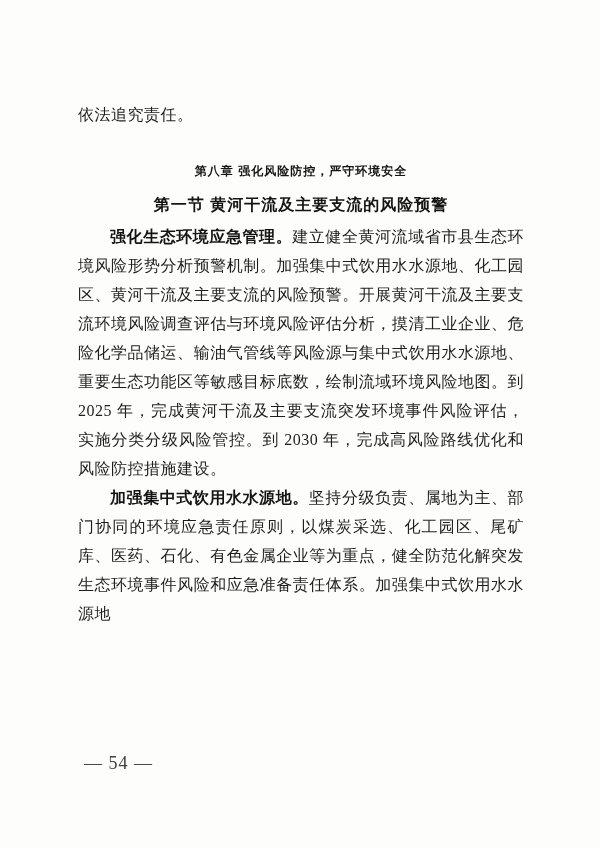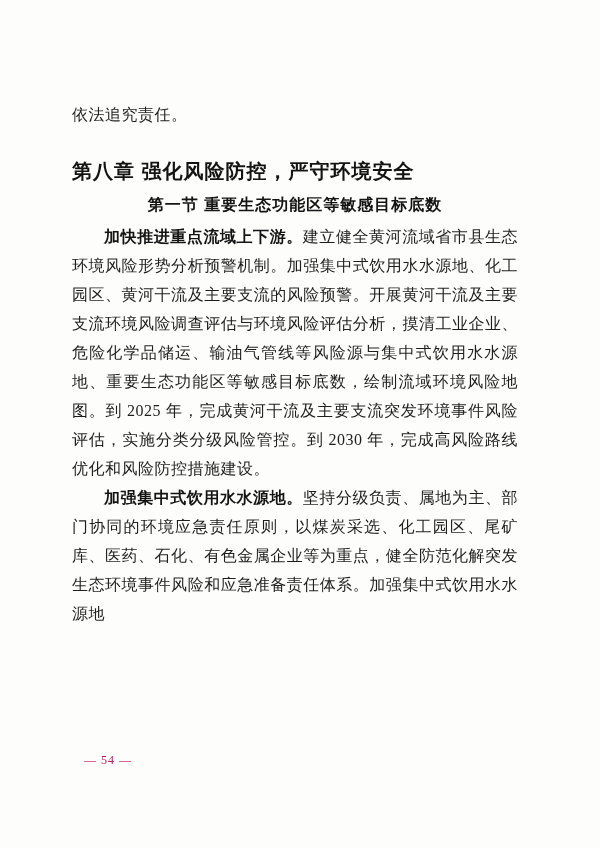--- a/index.html
+++ b/index.html
@@ -10,44 +10,44 @@
       width: 600px;
       height: 848px;
       background: #fdfdfc;
       position: relative;
       overflow: hidden;
       font-family: "Liberation Serif", "DejaVu Serif", serif;
       color: #1e1e1e;
     }
     .page {
       position: absolute;
-      left: 72px;
+      left: 78px;
       top: 0;
       width: 446px;
       height: 826px;
     }
     .body-text {
       font-size: 16px;
       line-height: 29px;
       text-align: justify;
       text-indent: 2em;
       margin: 0;
       letter-spacing: 0.5px;
       word-break: break-all;
     }
     .no-indent {
       text-indent: 0;
       margin-top: 100px;
     }
     .chapter-title {
       font-family: "Liberation Sans", "DejaVu Sans", sans-serif;
-      font-size: 20px;
+      font-size: 12px;
       font-weight: bold;
       color: #141414;
-      text-align: left;
+      text-align: center;
       margin: 30px 0 10px 0;
       letter-spacing: 1px;
       line-height: 24px;
     }
     .section-title {
       font-family: "Liberation Sans", "DejaVu Sans", sans-serif;
       font-size: 16px;
       font-weight: bold;
       color: #141414;
       text-align: center;
@@ -57,36 +57,36 @@
     }
     .para-lead {
       font-family: "Liberation Sans", "DejaVu Sans", sans-serif;
       font-weight: bold;
       color: #141414;
     }
     .page-number {
       position: absolute;
       left: 84px;
       top: 753px;
-      font-size: 12px;
+      font-size: 18px;
       letter-spacing: 1px;
-      color: #be185d;
+      color: #404040;
     }
   </style>
 </head>
 <body>
 
 <div class="page">
 
   <p class="body-text no-indent">依法追究责任。</p>
 
   <h1 class="chapter-title">第八章 强化风险防控，严守环境安全</h1>
 
 
-  <h2 class="section-title">第一节 重要生态功能区等敏感目标底数</h2>
+  <h2 class="section-title">第一节 黄河干流及主要支流的风险预警</h2>
 
-  <p class="body-text"><span class="para-lead">加快推进重点流域上下游。</span><span>建立健全黄河流域省市县生态环境风险形势分析预警机制。加强集中式饮用水水源地、化工园区、黄河干流及主要支流的风险预警。开展黄河干流及主要支流环境风险调查评估与环境风险评估分析，摸清工业企业、危险化学品储运、输油气管线等风险源与集中式饮用水水源地、重要生态功能区等敏感目标底数，绘制流域环境风险地图。到 2025 年，完成黄河干流及主要支流突发环境事件风险评估，实施分类分级风险管控。到 2030 年，完成高风险路线优化和风险防控措施建设。</span></p>
+  <p class="body-text"><span class="para-lead">强化生态环境应急管理。</span><span>建立健全黄河流域省市县生态环境风险形势分析预警机制。加强集中式饮用水水源地、化工园区、黄河干流及主要支流的风险预警。开展黄河干流及主要支流环境风险调查评估与环境风险评估分析，摸清工业企业、危险化学品储运、输油气管线等风险源与集中式饮用水水源地、重要生态功能区等敏感目标底数，绘制流域环境风险地图。到 2025 年，完成黄河干流及主要支流突发环境事件风险评估，实施分类分级风险管控。到 2030 年，完成高风险路线优化和风险防控措施建设。</span></p>
 
   <p class="body-text"><span class="para-lead">加强集中式饮用水水源地。</span><span>坚持分级负责、属地为主、部门协同的环境应急责任原则，以煤炭采选、化工园区、尾矿库、医药、石化、有色金属企业等为重点，健全防范化解突发生态环境事件风险和应急准备责任体系。加强集中式饮用水水源地</span></p>
 
 </div>
 
 <div class="page-number">— 54 —</div>
 
 </body></html>

